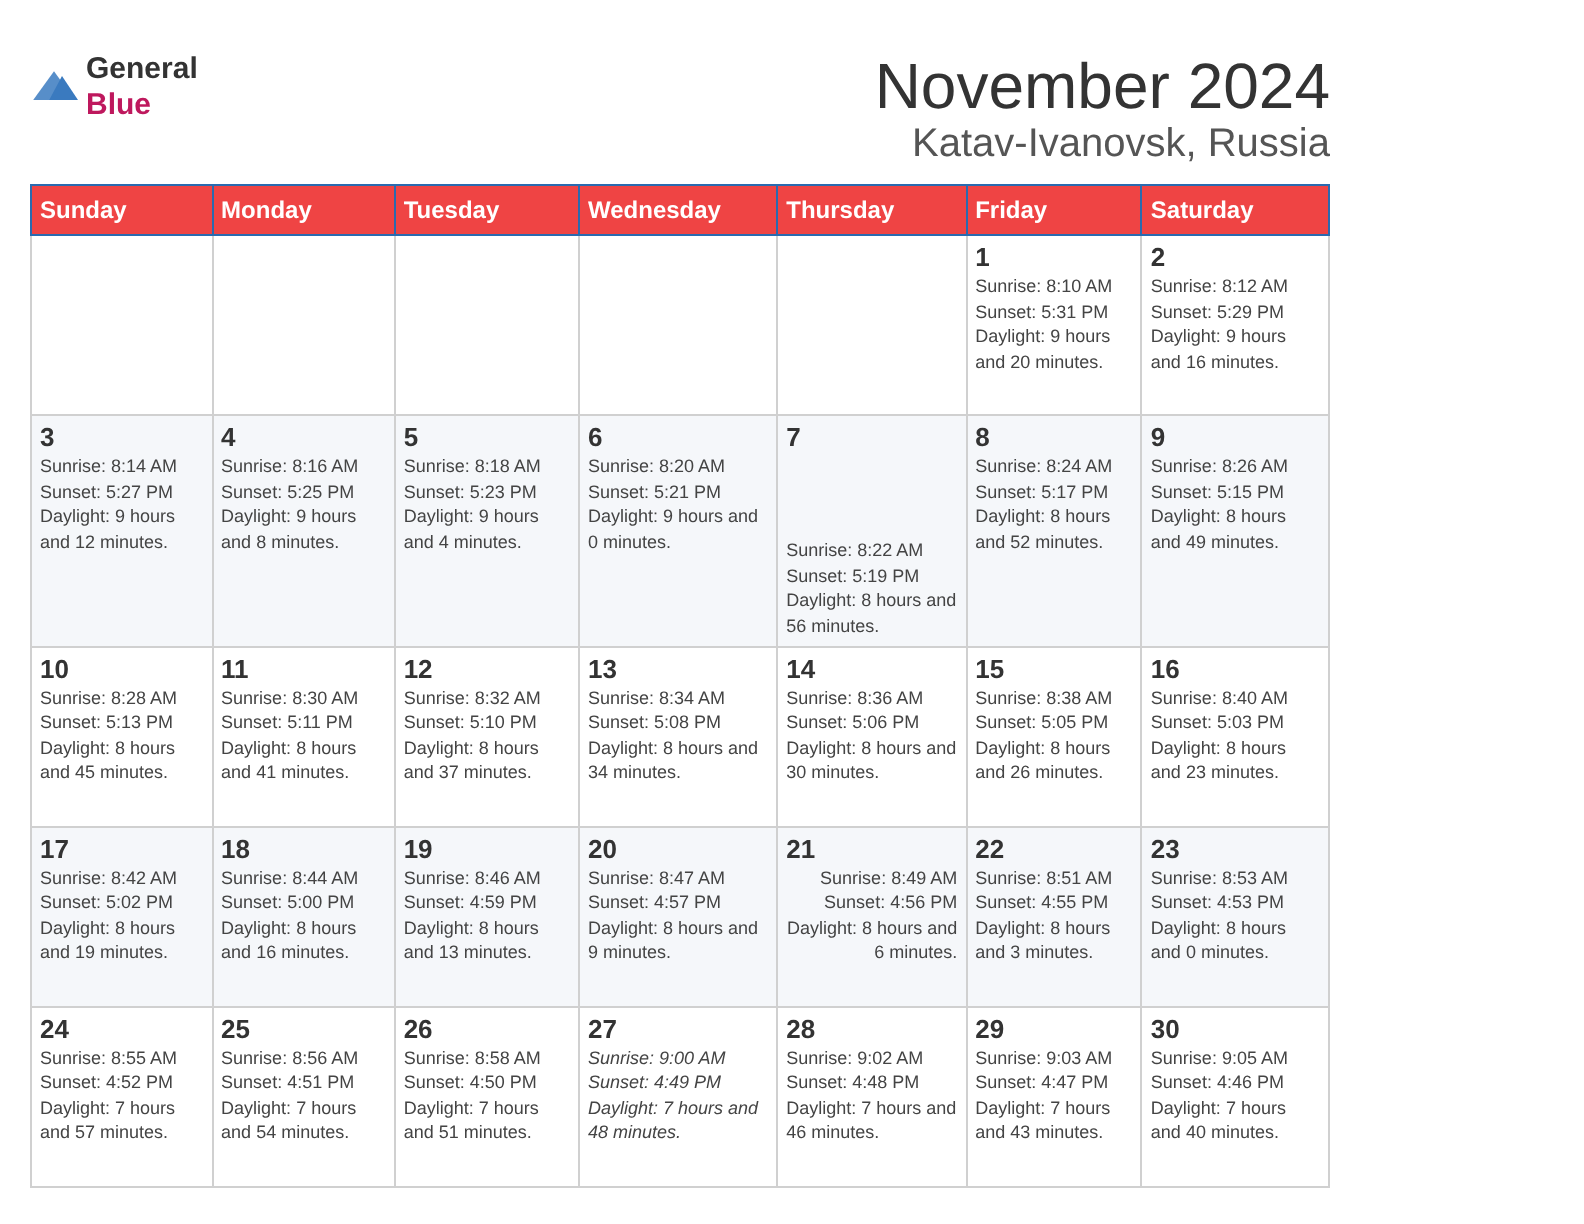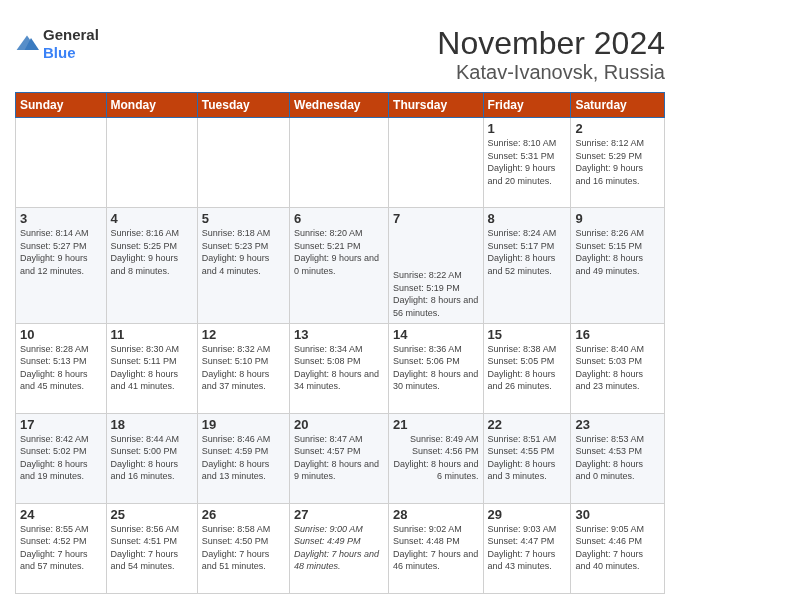--- a/index.html
+++ b/index.html
@@ -12,21 +12,21 @@
     .logo { display: flex; align-items: center; gap: 4px; }
     .logo-icon { width: 24px; height: 20px; }
     
     .title-area { text-align: right; }
     .month-title { font-size: 32px; font-weight: 300; color: #333; line-height: 1.1; }
     .location-title { font-size: 20px; color: #555; font-weight: normal; }
     
     .calendar { width: 100%; border-collapse: collapse; }
     
     .calendar thead th {
-      background: #c2410c;
+      background: #ef4444;
       color: #fff;
       font-size: 12px;
       font-weight: bold;
       padding: 5px 4px;
       text-align: left;
       border: 1px solid #2a6aaf;
     }
     
     .calendar tbody td {
       vertical-align: top;
@@ -63,21 +63,21 @@
 
 <div class="container">
   <div class="header">
     <div class="logo">
       <svg class="logo-icon" viewBox="0 0 30 25" width="30" height="25">
         <polygon points="15,2 28,20 2,20" fill="#3a7abf" opacity="0.85"></polygon>
         <polygon points="20,5 30,20 12,20" fill="#3a7abf"></polygon>
       </svg>
       <div>
         <span style="font-size:15px;color:#333;font-weight:600;">General</span><br>
-        <span style="font-size:15px;color:#3b82f6;font-weight:700;">Blue</span>
+        <span style="font-size:15px;color:#be185d;font-weight:700;">Blue</span>
       </div>
     </div>
     <div class="title-area">
       <div class="month-title">November 2024</div>
       <div class="location-title">Katav-Ivanovsk, Russia</div>
     </div>
   </div>
 
   <table class="calendar">
     <thead>

